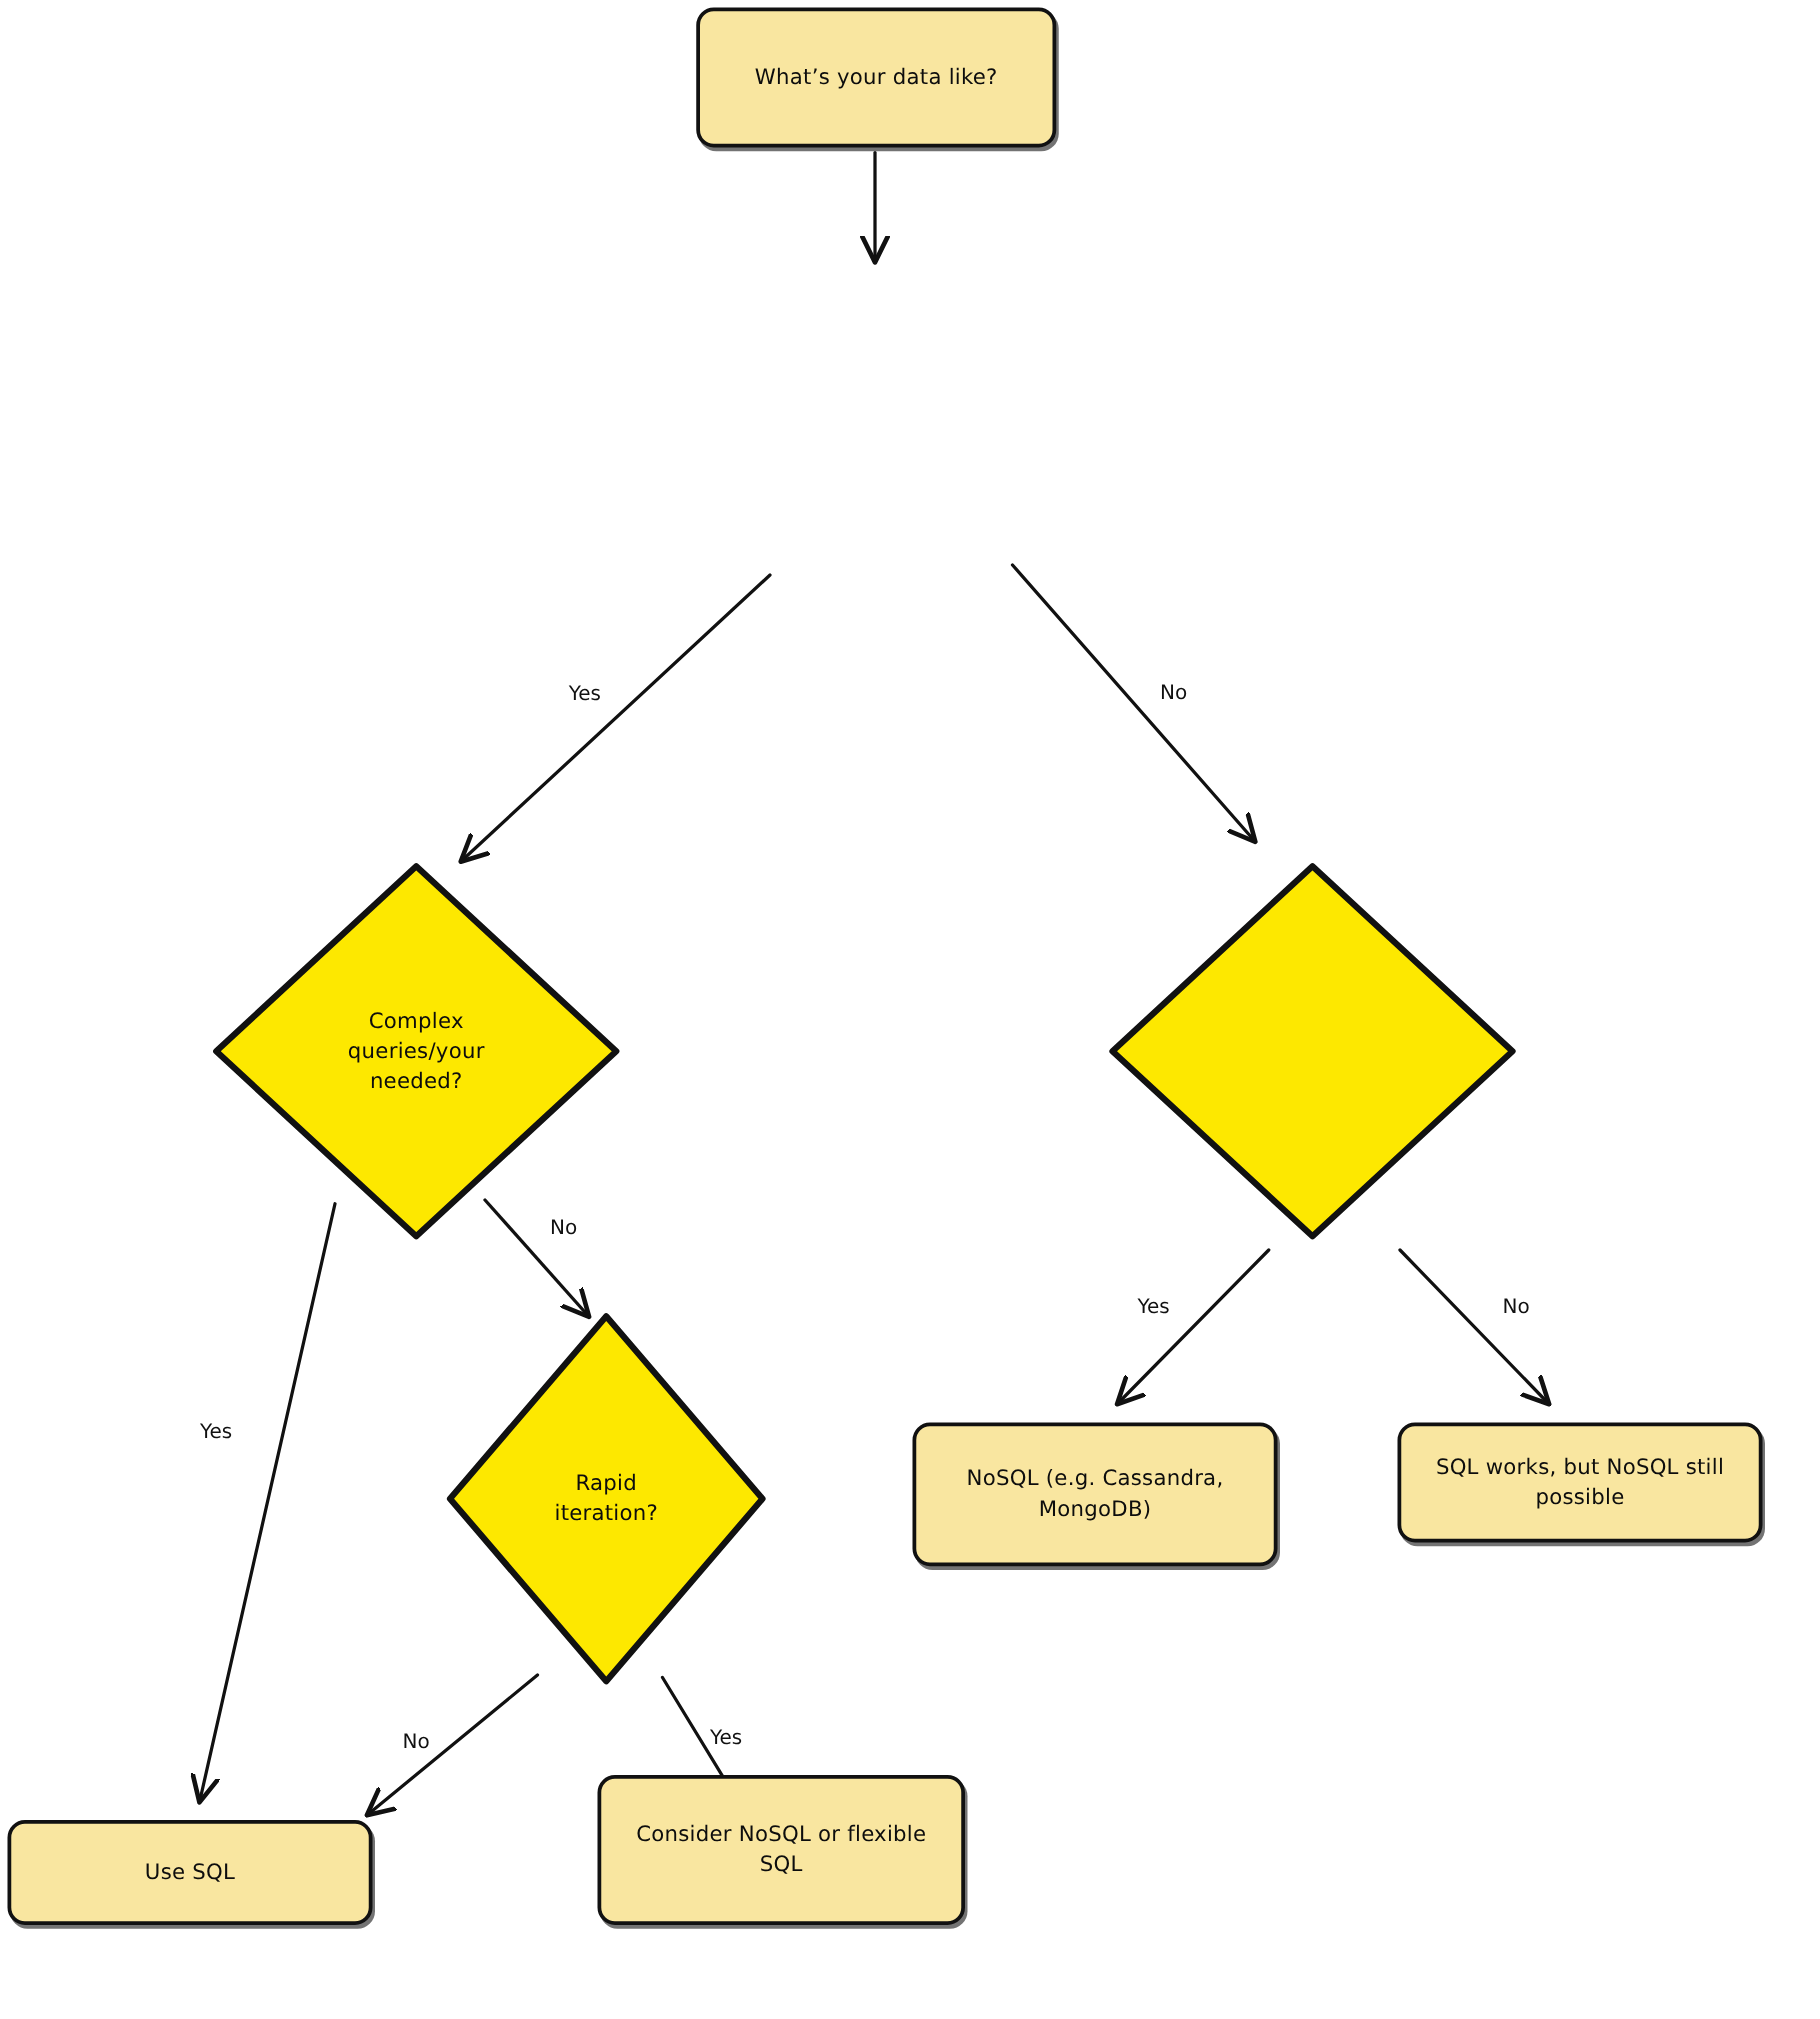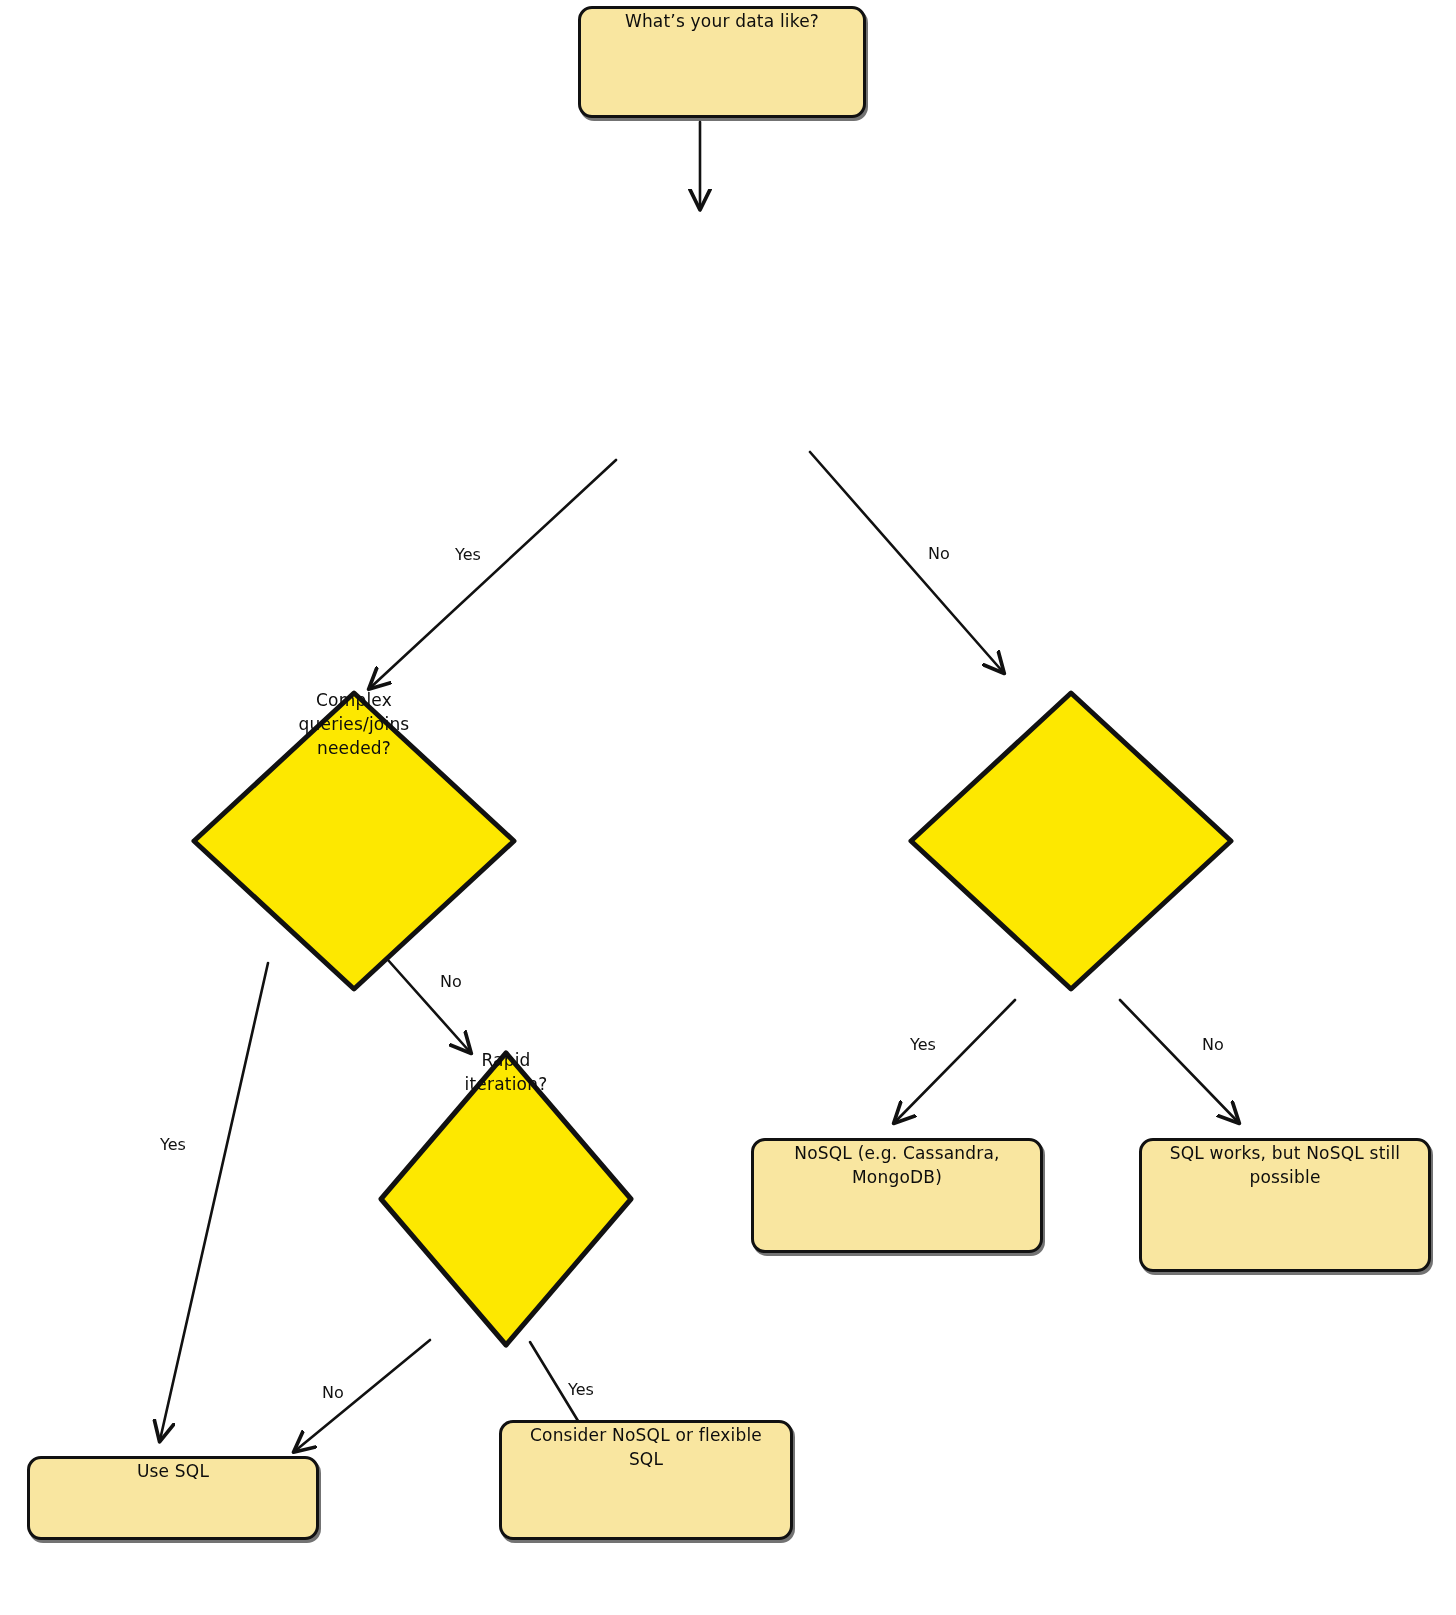--- a/index.html
+++ b/index.html
@@ -24,23 +24,23 @@
     left: 0;
     top: 0;
     width: 1456px;
     height: 1615px;
     pointer-events: none;
   }
   .node {
     position: absolute;
     box-sizing: border-box;
     display: flex;
+    align-items: center;
     justify-content: center;
     text-align: center;
-    margin-left: 21px;
   }
   .node .label {
     position: relative;
     z-index: 3;
     line-height: 1.42;
     color: #0d0d0d;
     font-family: "DejaVu Sans", sans-serif;
     font-size: 17px;
     letter-spacing: 0.2px;
     white-space: pre-line;
@@ -111,21 +111,21 @@
   <div class="node rect" style="left:557px; top:6px; width:288px; height:112px;">
     <span class="label">What’s your data like?</span>
   </div>
 
 
   <div class="node diamond" style="left:168px; top:688px; width:330px; height:306px;">
     <svg class="dshape" viewBox="0 0 330 306" preserveAspectRatio="none">
       <path d="M 165 5 L 325 153 L 165 301 L 5 153 Z" fill="#FDE800" stroke="#111111" stroke-width="5" stroke-linejoin="round"></path>
     </svg>
     <span class="label">Complex
-queries/joins
+queries/your
 needed?</span>
   </div>
 
   <div class="node diamond" style="left:885px; top:688px; width:330px; height:306px;">
     <svg class="dshape" viewBox="0 0 330 306" preserveAspectRatio="none">
       <path d="M 165 5 L 325 153 L 165 301 L 5 153 Z" fill="#FDE800" stroke="#111111" stroke-width="5" stroke-linejoin="round"></path>
     </svg>
   </div>
 
   <div class="node diamond" style="left:355px; top:1048px; width:260px; height:302px;">
@@ -134,21 +134,21 @@
     </svg>
     <span class="label">Rapid
 iteration?</span>
   </div>
 
   <div class="node rect" style="left:730px; top:1138px; width:292px; height:115px;">
     <span class="label">NoSQL (e.g. Cassandra,
 MongoDB)</span>
   </div>
 
-  <div class="node rect" style="left:1118px; top:1138px; width:292px; height:134px;">
+  <div class="node rect" style="left:1118px; top:1138px; width:292px; height:96px;">
     <span class="label">SQL works, but NoSQL still
 possible</span>
   </div>
 
   <div class="node rect" style="left:6px; top:1456px; width:292px; height:84px;">
     <span class="label">Use SQL</span>
   </div>
 
   <div class="node rect" style="left:478px; top:1420px; width:294px; height:120px;">
     <span class="label">Consider NoSQL or flexible

